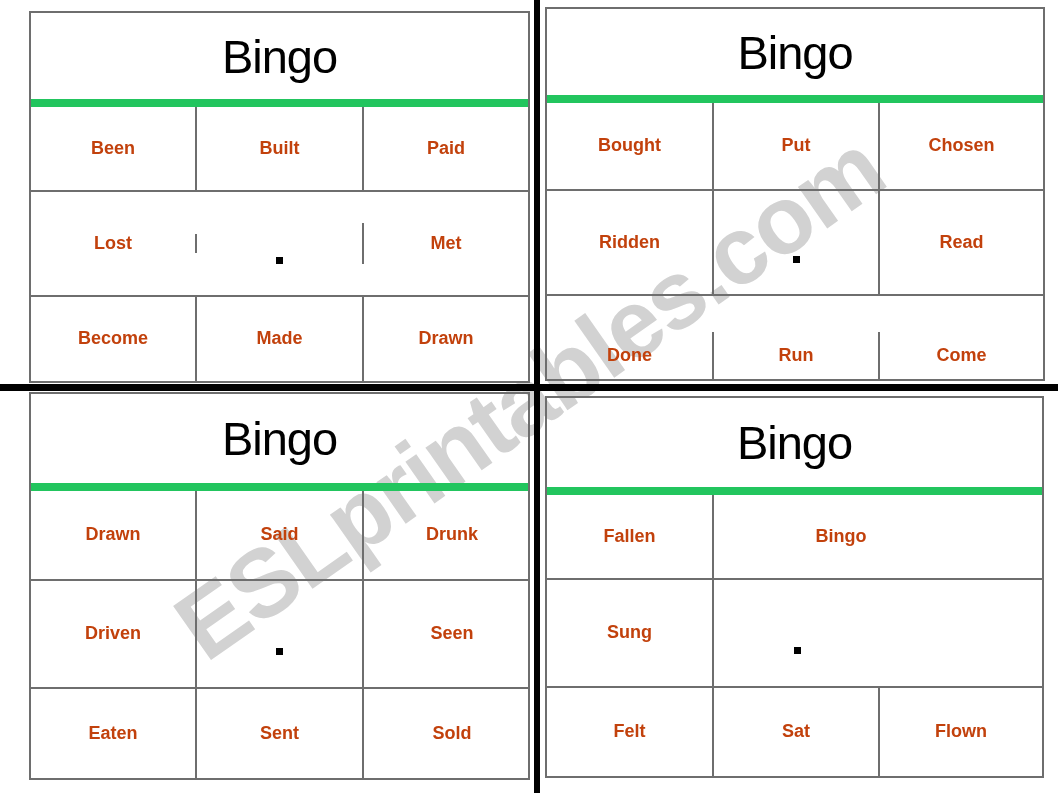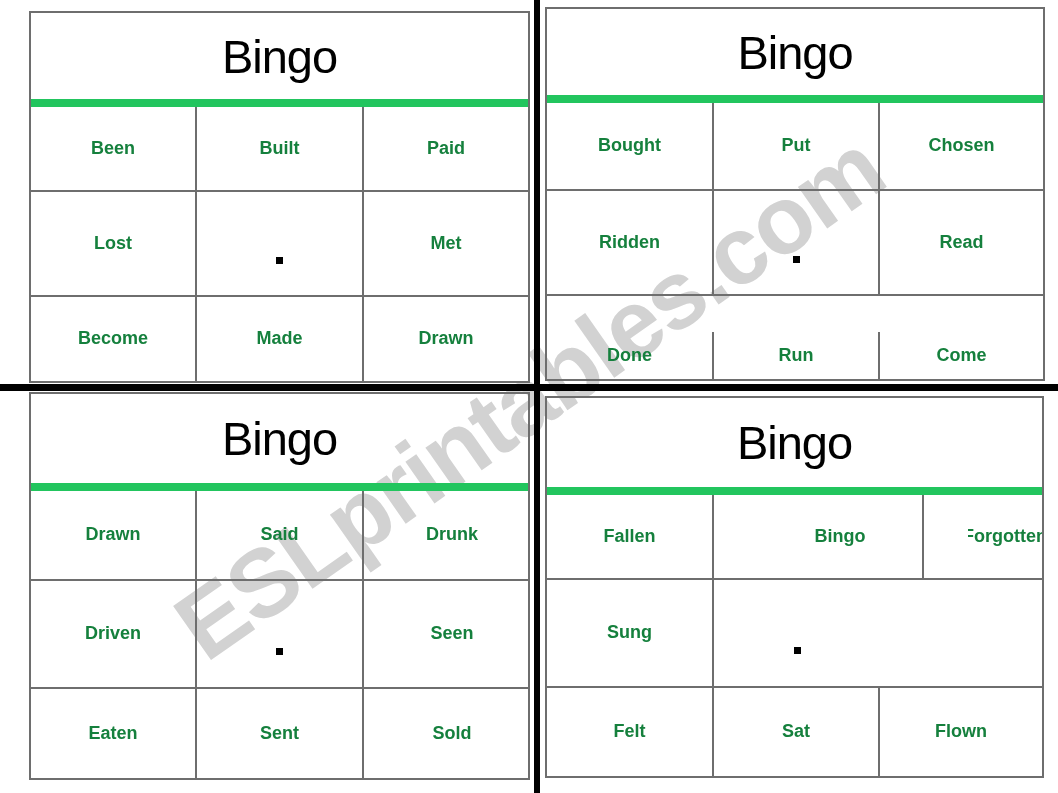--- a/index.html
+++ b/index.html
@@ -114,21 +114,21 @@
     min-width: 0;
     overflow: hidden;
   }
   .grid-cell:last-child {
     border-right: none;
   }
   .cell-text {
     font-family: "Liberation Sans", sans-serif;
     font-weight: bold;
     font-size: 18px;
-    color: #15803d;
+    color: #c2410c;
     text-align: center;
     line-height: 1.1;
     white-space: nowrap;
   }
   .free-mark {
     width: 7px;
     height: 7px;
     background: #000000;
     display: block;
   }
@@ -162,21 +162,21 @@
   #card-3 .grid-cell:nth-child(1) { flex: 0 0 166px; }
   #card-3 .grid-cell:nth-child(2) { flex: 0 0 167px; }
   #card-3 .grid-cell:nth-child(3) { flex: 1 1 auto; padding-left: 12px; }
 
   #card-4 .grid-cell:nth-child(1) { flex: 0 0 167px; }
   #card-4 .grid-cell:nth-child(2) { flex: 0 0 166px; }
   #card-4 .grid-cell:nth-child(3) { flex: 1 1 auto; }
 
   
   #card-1 .grid-row:nth-child(1) { flex: 0 0 85px; }
-  #card-1 .grid-row:nth-child(2) { flex: 0 0 105px; }
+  #card-1 .grid-row:nth-child(2) { flex: 0 0 105px; align-items: center; }
   #card-1 .grid-row:nth-child(3) { flex: 1 1 auto; }
 
   #card-2 .grid-row:nth-child(1) { flex: 0 0 88px; }
   #card-2 .grid-row:nth-child(2) { flex: 0 0 105px; }
   #card-2 .grid-row:nth-child(3) { flex: 1 1 auto; margin-top: 36px; }
 
   #card-3 .grid-row:nth-child(1) { flex: 0 0 90px; }
   #card-3 .grid-row:nth-child(2) { flex: 0 0 108px; }
   #card-3 .grid-row:nth-child(3) { flex: 1 1 auto; }
 
@@ -319,23 +319,20 @@
       <div class="card-title">Bingo</div>
     </div>
     <div class="card-grid">
       <div class="grid-row">
         <div class="grid-cell">
             <span class="cell-text">Fallen</span>
           </div>
         <div class="grid-cell">
             <span class="cell-text">Bingo</span>
           </div>
-        <div class="grid-cell">
-            <span class="cell-text">Forgotten</span>
-          </div>
       </div>
       <div class="grid-row">
         <div class="grid-cell">
             <span class="cell-text">Sung</span>
           </div>
         <div class="grid-cell free-cell">
             <span class="free-mark"></span>
           </div>
       </div>
       <div class="grid-row">

